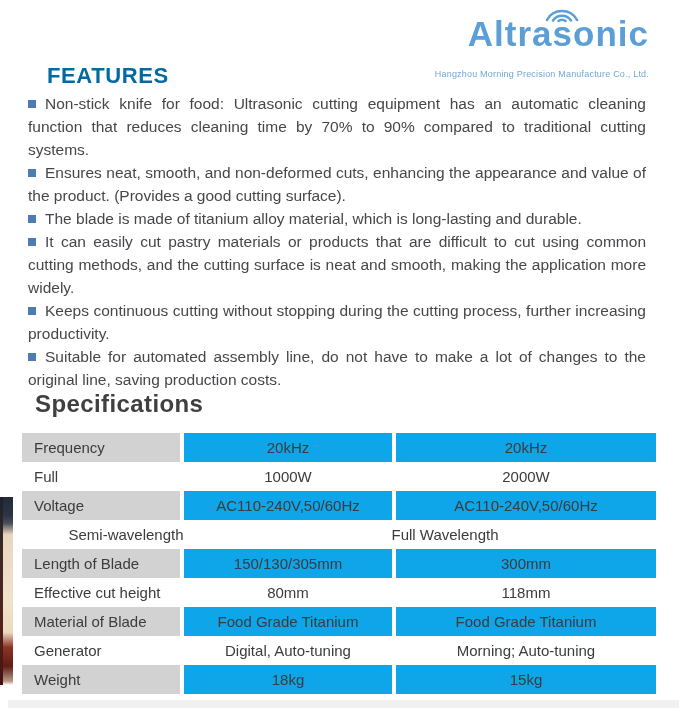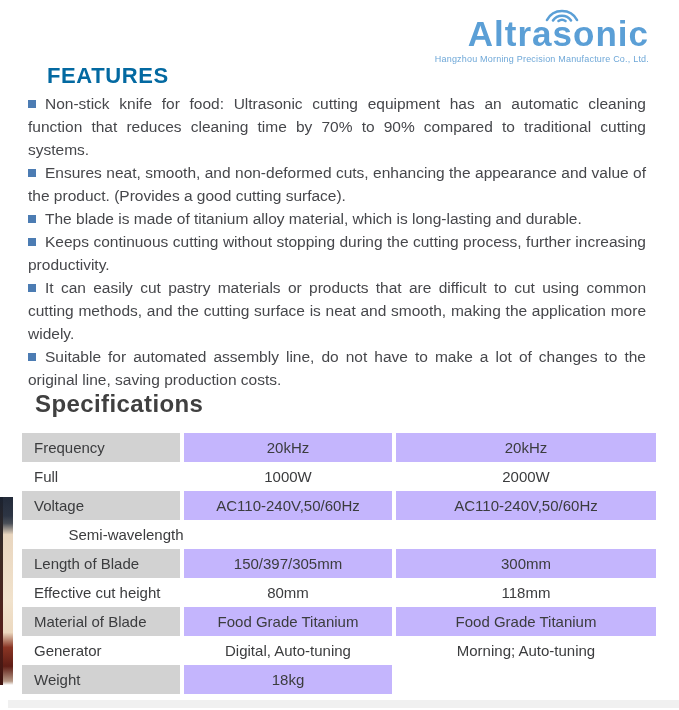--- a/index.html
+++ b/index.html
@@ -21,21 +21,21 @@
     background:linear-gradient(to bottom, #1a2230 0%, #3c2a22 30%, #55201a 70%, #401410 100%);
   }
 
   
   .logo { position:absolute; top:16px; right:30px; text-align:right; }
   .brand-wrap { position:relative; display:inline-block; }
   .brand {
     font-size:35px; font-weight:bold; color:#5b9fd6; letter-spacing:1px; line-height:1;
   }
   .wave-arcs { position:absolute; top:-13px; right:68px; }
-  .tagline { font-size:9px; color:#6fa8d8; margin-top:3px; letter-spacing:0.2px; }
+  .tagline { font-size:9px; color:#6fa8d8; margin-top:18px; letter-spacing:0.2px; }
 
   
   .features-heading {
     position:absolute; top:63px; left:47px;
     font-size:22px; font-weight:bold; color:#0369a1; letter-spacing:0.6px;
   }
   .spec-heading {
     position:absolute; top:390px; left:35px;
     font-size:24px; font-weight:bold; color:#404040; letter-spacing:0.4px;
   }
@@ -54,21 +54,21 @@
 
   
   .spec-table { position:absolute; top:433px; left:22px; width:634px; }
   .spec-row { display:flex; height:29px; align-items:stretch; }
   .cell { display:flex; align-items:center; font-size:15px; color:#3b3c3e; background:transparent; }
   .cell.label { flex:0 0 158px; padding-left:12px; box-sizing:border-box; margin-right:4px; }
   .cell.val1  { flex:0 0 208px; justify-content:center; margin-right:4px; }
   .cell.val2  { flex:1; justify-content:center; }
   .spec-row.shaded .cell.label { background:#d2d2d2; }
   .spec-row.shaded .cell.val1,
-  .spec-row.shaded .cell.val2 { background:#c4b5fd; }
+  .spec-row.shaded .cell.val2 { background:#0ea5e9; }
 
   .bottom-edge {
     position:absolute; left:8px; right:0; bottom:2px; height:8px; background:#f0f0f0;
   }
 </style>
 </head>
 <body>
 
 <div class="page">
 
@@ -91,23 +91,23 @@
   <div class="features-heading">FEATURES</div>
 
   <ul class="features-list">
 
       <li><span class="bullet"></span><span>Non-stick knife for food: Ultrasonic cutting equipment has an automatic cleaning function that reduces cleaning time by 70% to 90% compared to traditional cutting systems.</span></li>
 
       <li><span class="bullet"></span><span>Ensures neat, smooth, and non-deformed cuts, enhancing the appearance and value of the product. (Provides a good cutting surface).</span></li>
 
       <li><span class="bullet"></span><span>The blade is made of titanium alloy material, which is long-lasting and durable.</span></li>
 
+      <li><span class="bullet"></span><span>It can easily cut pastry materials or products that are difficult to cut using common cutting methods, and the cutting surface is neat and smooth, making the application more widely.</span></li>
+
       <li><span class="bullet"></span><span>Keeps continuous cutting without stopping during the cutting process, further increasing productivity.</span></li>
-
-      <li><span class="bullet"></span><span>It can easily cut pastry materials or products that are difficult to cut using common cutting methods, and the cutting surface is neat and smooth, making the application more widely.</span></li>
 
       <li><span class="bullet"></span><span>Suitable for automated assembly line, do not have to make a lot of changes to the original line, saving production costs.</span></li>
     </ul>
 
   <div class="spec-heading">Specifications</div>
 
   <div class="spec-table">
 
       <div class="spec-row shaded">
         <div class="cell label">Frequency</div>
@@ -122,25 +122,26 @@
       </div>
 
       <div class="spec-row shaded">
         <div class="cell label">Voltage</div>
         <div class="cell val1">AC110-240V,50/60Hz</div>
         <div class="cell val2">AC110-240V,50/60Hz</div>
       </div>
 
       <div class="spec-row">
         <div class="cell val1">Semi-wavelength</div>
+        <div class="cell val2">Full Wavelength</div>
       </div>
 
       <div class="spec-row shaded">
         <div class="cell label">Length of Blade</div>
-        <div class="cell val1">150/397/305mm</div>
+        <div class="cell val1">150/130/305mm</div>
         <div class="cell val2">300mm</div>
       </div>
 
       <div class="spec-row">
         <div class="cell label">Effective cut height</div>
         <div class="cell val1">80mm</div>
         <div class="cell val2">118mm</div>
       </div>
 
       <div class="spec-row shaded">
@@ -151,18 +152,19 @@
 
       <div class="spec-row">
         <div class="cell label">Generator</div>
         <div class="cell val1">Digital, Auto-tuning</div>
         <div class="cell val2">Morning; Auto-tuning</div>
       </div>
 
       <div class="spec-row shaded">
         <div class="cell label">Weight</div>
         <div class="cell val1">18kg</div>
+        <div class="cell val2">15kg</div>
       </div>
     </div>
 
   <div class="bottom-edge"></div>
 
 </div>
 
 </body></html>

